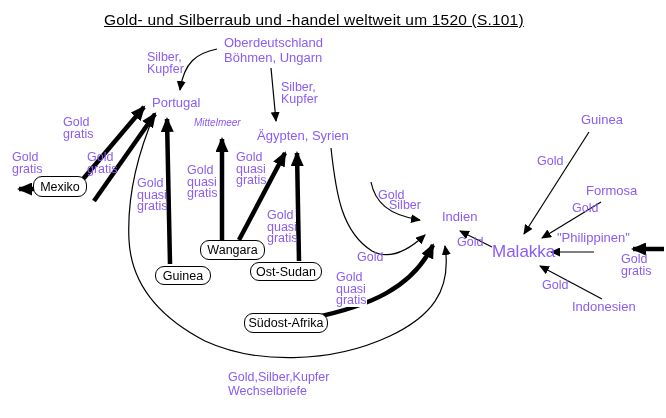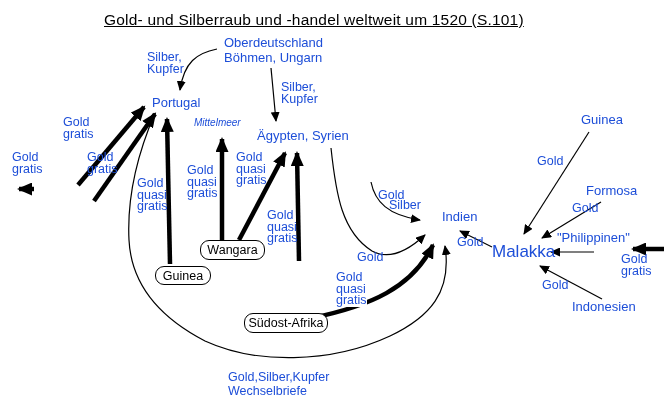--- a/index.html
+++ b/index.html
@@ -8,21 +8,21 @@
     font-family:"Liberation Sans","DejaVu Sans",sans-serif;color:#000;
     overflow:hidden;
   }
   #flowmap{position:absolute;left:0;top:0;}
   .title{
     position:absolute;left:104px;top:11px;font-size:15.5px;
     text-decoration:underline;white-space:nowrap;letter-spacing:.2px;
   }
   .lbl{
     position:absolute;font-size:12.5px;line-height:11.5px;
-    white-space:pre-line;color:#1d4ed8;
+    white-space:pre-line;color:#8b5cf6;
   }
   .node{
     position:absolute;box-sizing:border-box;background:#fff;
     border:1.6px solid #000;border-radius:9px;
     display:flex;align-items:center;justify-content:center;
     font-size:12.5px;line-height:12px;text-align:center;white-space:pre-line;
     padding:1px 3px;
   }
   .thin{fill:none;stroke:#000;stroke-width:1.2px;}
   .thick{fill:none;stroke:#000;stroke-width:4.5px;}
@@ -59,22 +59,24 @@
     <path class="thin" d="M 155,113 C 137,155 127,200 129,240 C 131,280 155,315 205,341 C 255,364 330,364 390,336 C 430,317 452,292 445,246" marker-end="url(#mThin)"></path>
     <path class="thin" d="M 589,132 L 524,234" marker-end="url(#mThin)"></path>
     <path class="thin" d="M 601,202 L 542,238" marker-end="url(#mThin)"></path>
     <path class="thin" d="M 594,252 L 551,252" marker-end="url(#mThin)"></path>
     <path class="thin" d="M 602,299 L 540,266" marker-end="url(#mThin)"></path>
     <path class="thin" d="M 492,247 L 460,231" marker-end="url(#mThin)"></path>
   </svg>
 
   <div class="title">Gold- und Silberraub und -handel weltweit um 1520 (S.101)</div>
 
+  <div class="node" style="left:33px;top:176px;width:54px;height:21px;">Mexiko</div>
   <div class="node" style="left:155px;top:266px;width:56px;height:19px;">Guinea</div>
   <div class="node" style="left:200px;top:240px;width:65px;height:20px;">Wangara</div>
+  <div class="node" style="left:250px;top:262px;width:72px;height:19px;">Ost-Sudan</div>
   <div class="node" style="left:244px;top:313px;width:84px;height:20px;">Südost-Afrika</div>
 
   <div class="lbl" style="left:224px;top:35px;line-height:15px;font-size:13px;">Oberdeutschland
 Böhmen, Ungarn</div>
   <div class="lbl" style="left:152px;top:97px;font-size:13px;">Portugal</div>
   <div class="lbl" style="left:194px;top:117px;font-size:10px;font-style:italic;">Mittelmeer</div>
   <div class="lbl" style="left:257px;top:130px;font-size:13px;">Ägypten, Syrien</div>
   <div class="lbl" style="left:581px;top:114px;font-size:13px;">Guinea</div>
   <div class="lbl" style="left:586px;top:185px;font-size:13px;">Formosa</div>
   <div class="lbl" style="left:557px;top:232px;font-size:13px;">"Philippinen"</div>

